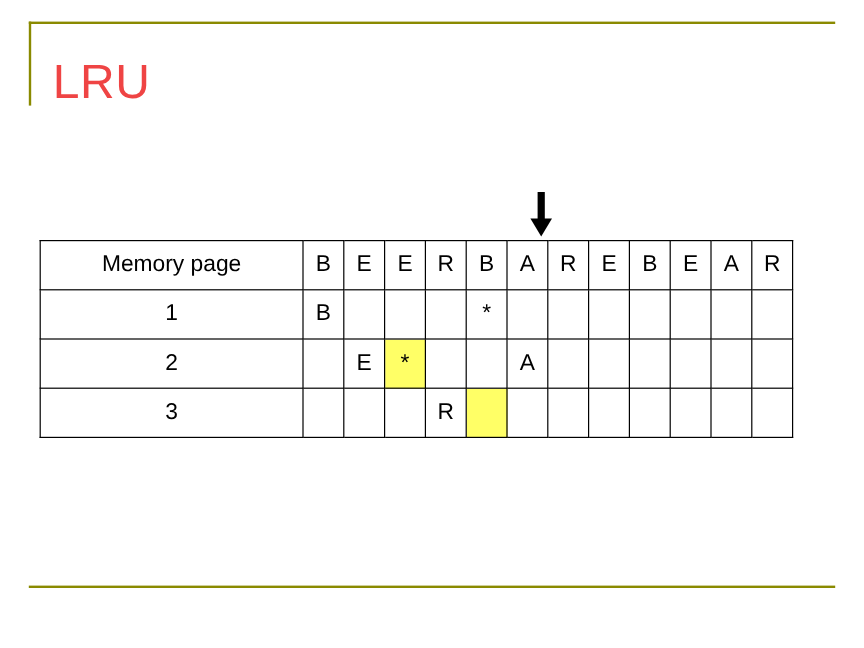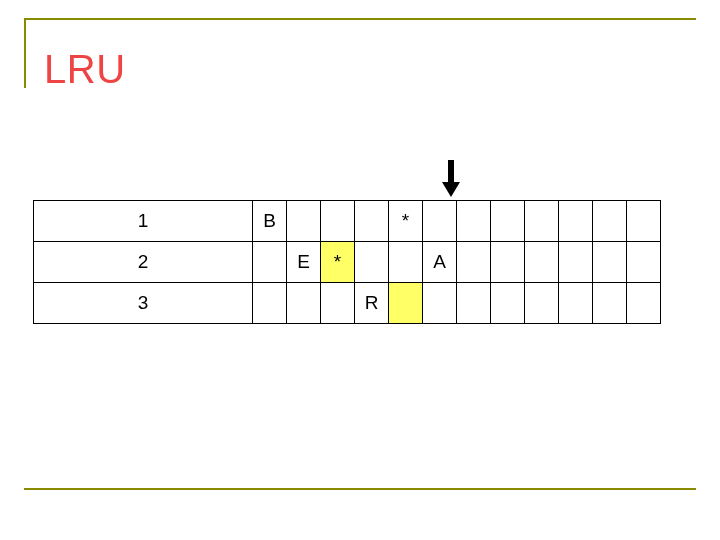--- a/index.html
+++ b/index.html
@@ -116,20 +116,35 @@
 <div class="arrow">
   <svg width="22" height="38" viewBox="0 0 22 38" xmlns="http://www.w3.org/2000/svg">
     <rect x="8" y="0" width="6" height="24" fill="#000000"></rect>
     <polygon points="2,22 20,22 11,37" fill="#000000"></polygon>
   </svg>
 </div>
 
 <div class="tbl-wrap">
   <table class="lru">
     <tbody>
+      <tr>
+        <td class="label-cell">Memory page</td>
+        <td class="hdr-seq">B</td>
+        <td class="hdr-seq">E</td>
+        <td class="hdr-seq">E</td>
+        <td class="hdr-seq">R</td>
+        <td class="hdr-seq">B</td>
+        <td class="hdr-seq">A</td>
+        <td class="hdr-seq">R</td>
+        <td class="hdr-seq">E</td>
+        <td class="hdr-seq">B</td>
+        <td class="hdr-seq">E</td>
+        <td class="hdr-seq">A</td>
+        <td class="hdr-seq">R</td>
+      </tr>
 
       <tr>
         <td class="label-cell">1</td>
         <td class="cell v-purple">B</td>
         <td class="cell"></td>
         <td class="cell"></td>
         <td class="cell"></td>
         <td class="cell v-star">*</td>
         <td class="cell"></td>
         <td class="cell"></td>

